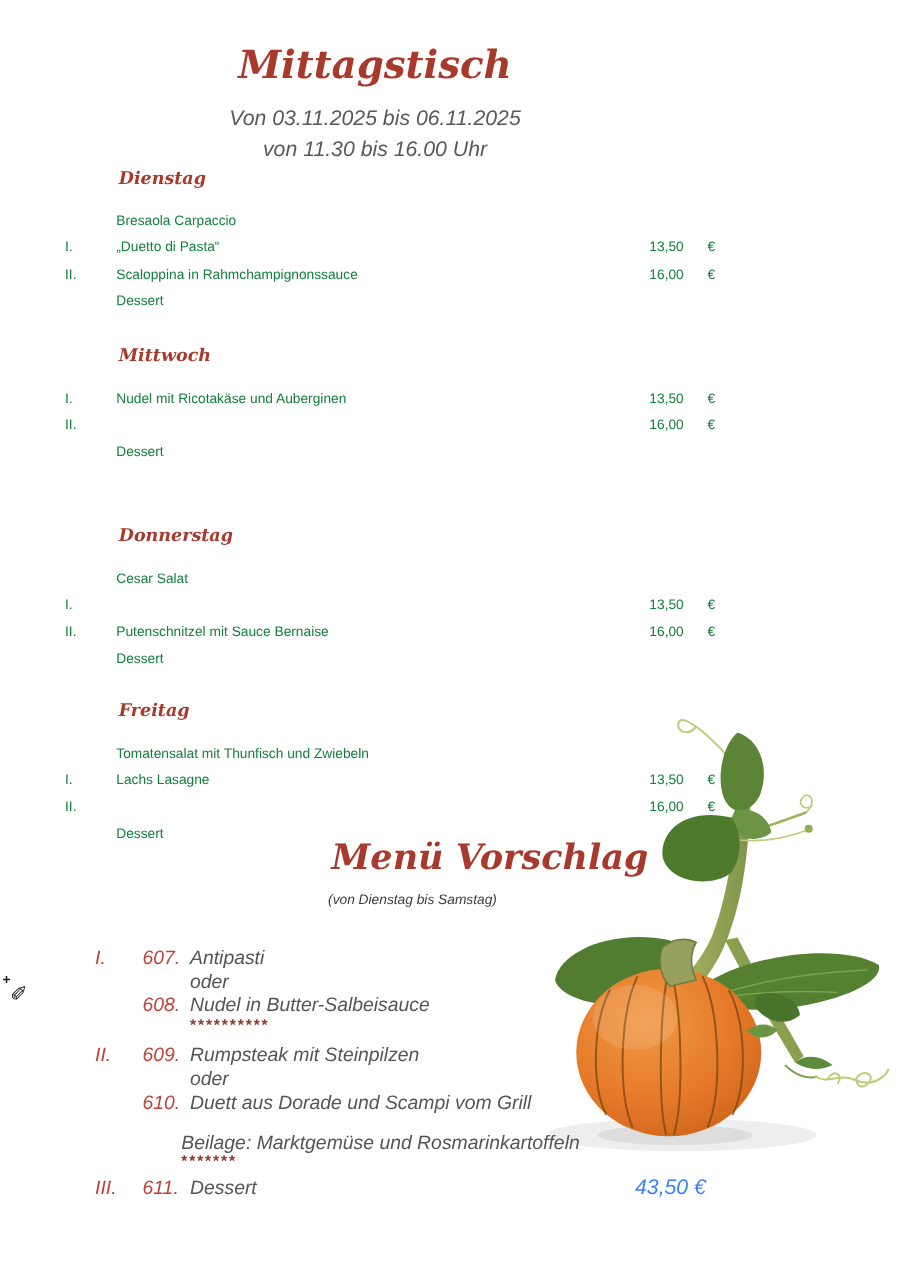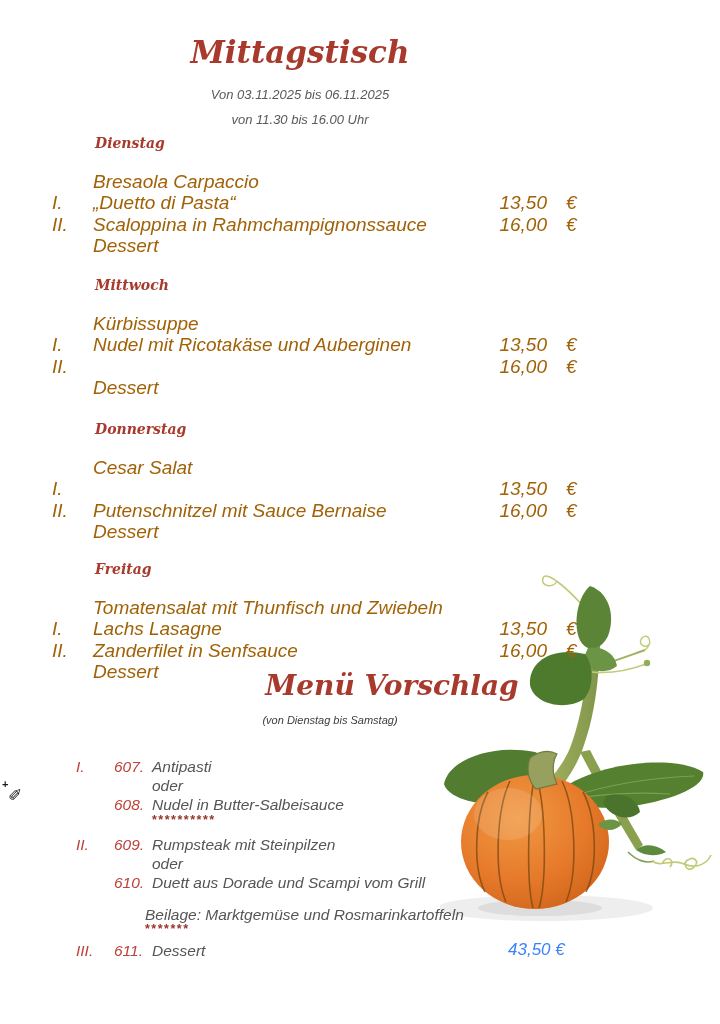--- a/index.html
+++ b/index.html
@@ -2,26 +2,26 @@
 <html><head>
 <meta charset="utf-8">
 <style>
   html,body{margin:0;padding:0;background:#fff;}
   .page{position:relative;width:720px;height:1024px;background:#ffffff;overflow:hidden;
         font-family:"Liberation Sans",sans-serif;}
   
   .script{font-family:"DejaVu Serif",serif;font-style:italic;font-weight:bold;color:#a83a2d;}
   .page-title{position:absolute;top:32px;left:0;width:600px;text-align:center;font-size:31px;line-height:40px;}
   .subtitles{position:absolute;top:82px;left:0;width:600px;text-align:center;
-             font-style:italic;color:#595959;font-size:13px;line-height:25px;}
+             font-style:italic;color:#595959;font-size:17px;line-height:25px;}
   
   .day{position:absolute;left:0;width:640px;z-index:3;}
   .day-heading{position:absolute;left:95px;top:0;font-size:14px;line-height:26px;}
   .day-rows{position:absolute;top:41px;left:0;width:640px;}
-  .mrow{position:relative;height:21.4px;font-style:italic;font-size:19px;color:#a16207;}
+  .mrow{position:relative;height:21.4px;font-size:11px;color:#15803d;}
   .mrow .num{position:absolute;left:52px;}
   .mrow .nm{position:absolute;left:93px;white-space:nowrap;}
   .mrow .pr{position:absolute;left:470px;width:77px;text-align:right;}
   .mrow .eu{position:absolute;left:566px;}
   
   .sg-title{position:absolute;top:668px;left:0;width:694px;text-align:center;font-size:28px;line-height:36px;z-index:3;padding-left:45px;}
   .sg-sub{position:absolute;top:714px;left:0;width:660px;text-align:center;
           font-style:italic;color:#3c3c3c;font-size:11px;z-index:3;}
   .srow{position:absolute;left:0;width:640px;font-style:italic;font-size:15.5px;z-index:3;}
   .srow .sn{position:absolute;left:76px;color:#bf4036;}
@@ -130,24 +130,20 @@
           <span class="num"></span>
           <span class="nm">Dessert</span>
         </div>
     </div>
   </section>
 
   <section class="day" style="top:272px">
     <div class="script day-heading">Mittwoch</div>
     <div class="day-rows">
       <div class="mrow">
-          <span class="num"></span>
-          <span class="nm">Kürbissuppe</span>
-        </div>
-      <div class="mrow">
           <span class="num">I.</span>
           <span class="nm">Nudel mit Ricotakäse und Auberginen</span>
           <span class="pr">13,50</span>
           <span class="eu">€</span>
         </div>
       <div class="mrow">
           <span class="num">II.</span>
           <span class="pr">16,00</span>
           <span class="eu">€</span>
         </div>
@@ -191,21 +187,20 @@
           <span class="nm">Tomatensalat mit Thunfisch und Zwiebeln</span>
         </div>
       <div class="mrow">
           <span class="num">I.</span>
           <span class="nm">Lachs Lasagne</span>
           <span class="pr">13,50</span>
           <span class="eu">€</span>
         </div>
       <div class="mrow">
           <span class="num">II.</span>
-          <span class="nm">Zanderfilet in Senfsauce</span>
           <span class="pr">16,00</span>
           <span class="eu">€</span>
         </div>
       <div class="mrow">
           <span class="num"></span>
           <span class="nm">Dessert</span>
         </div>
     </div>
   </section>
 

